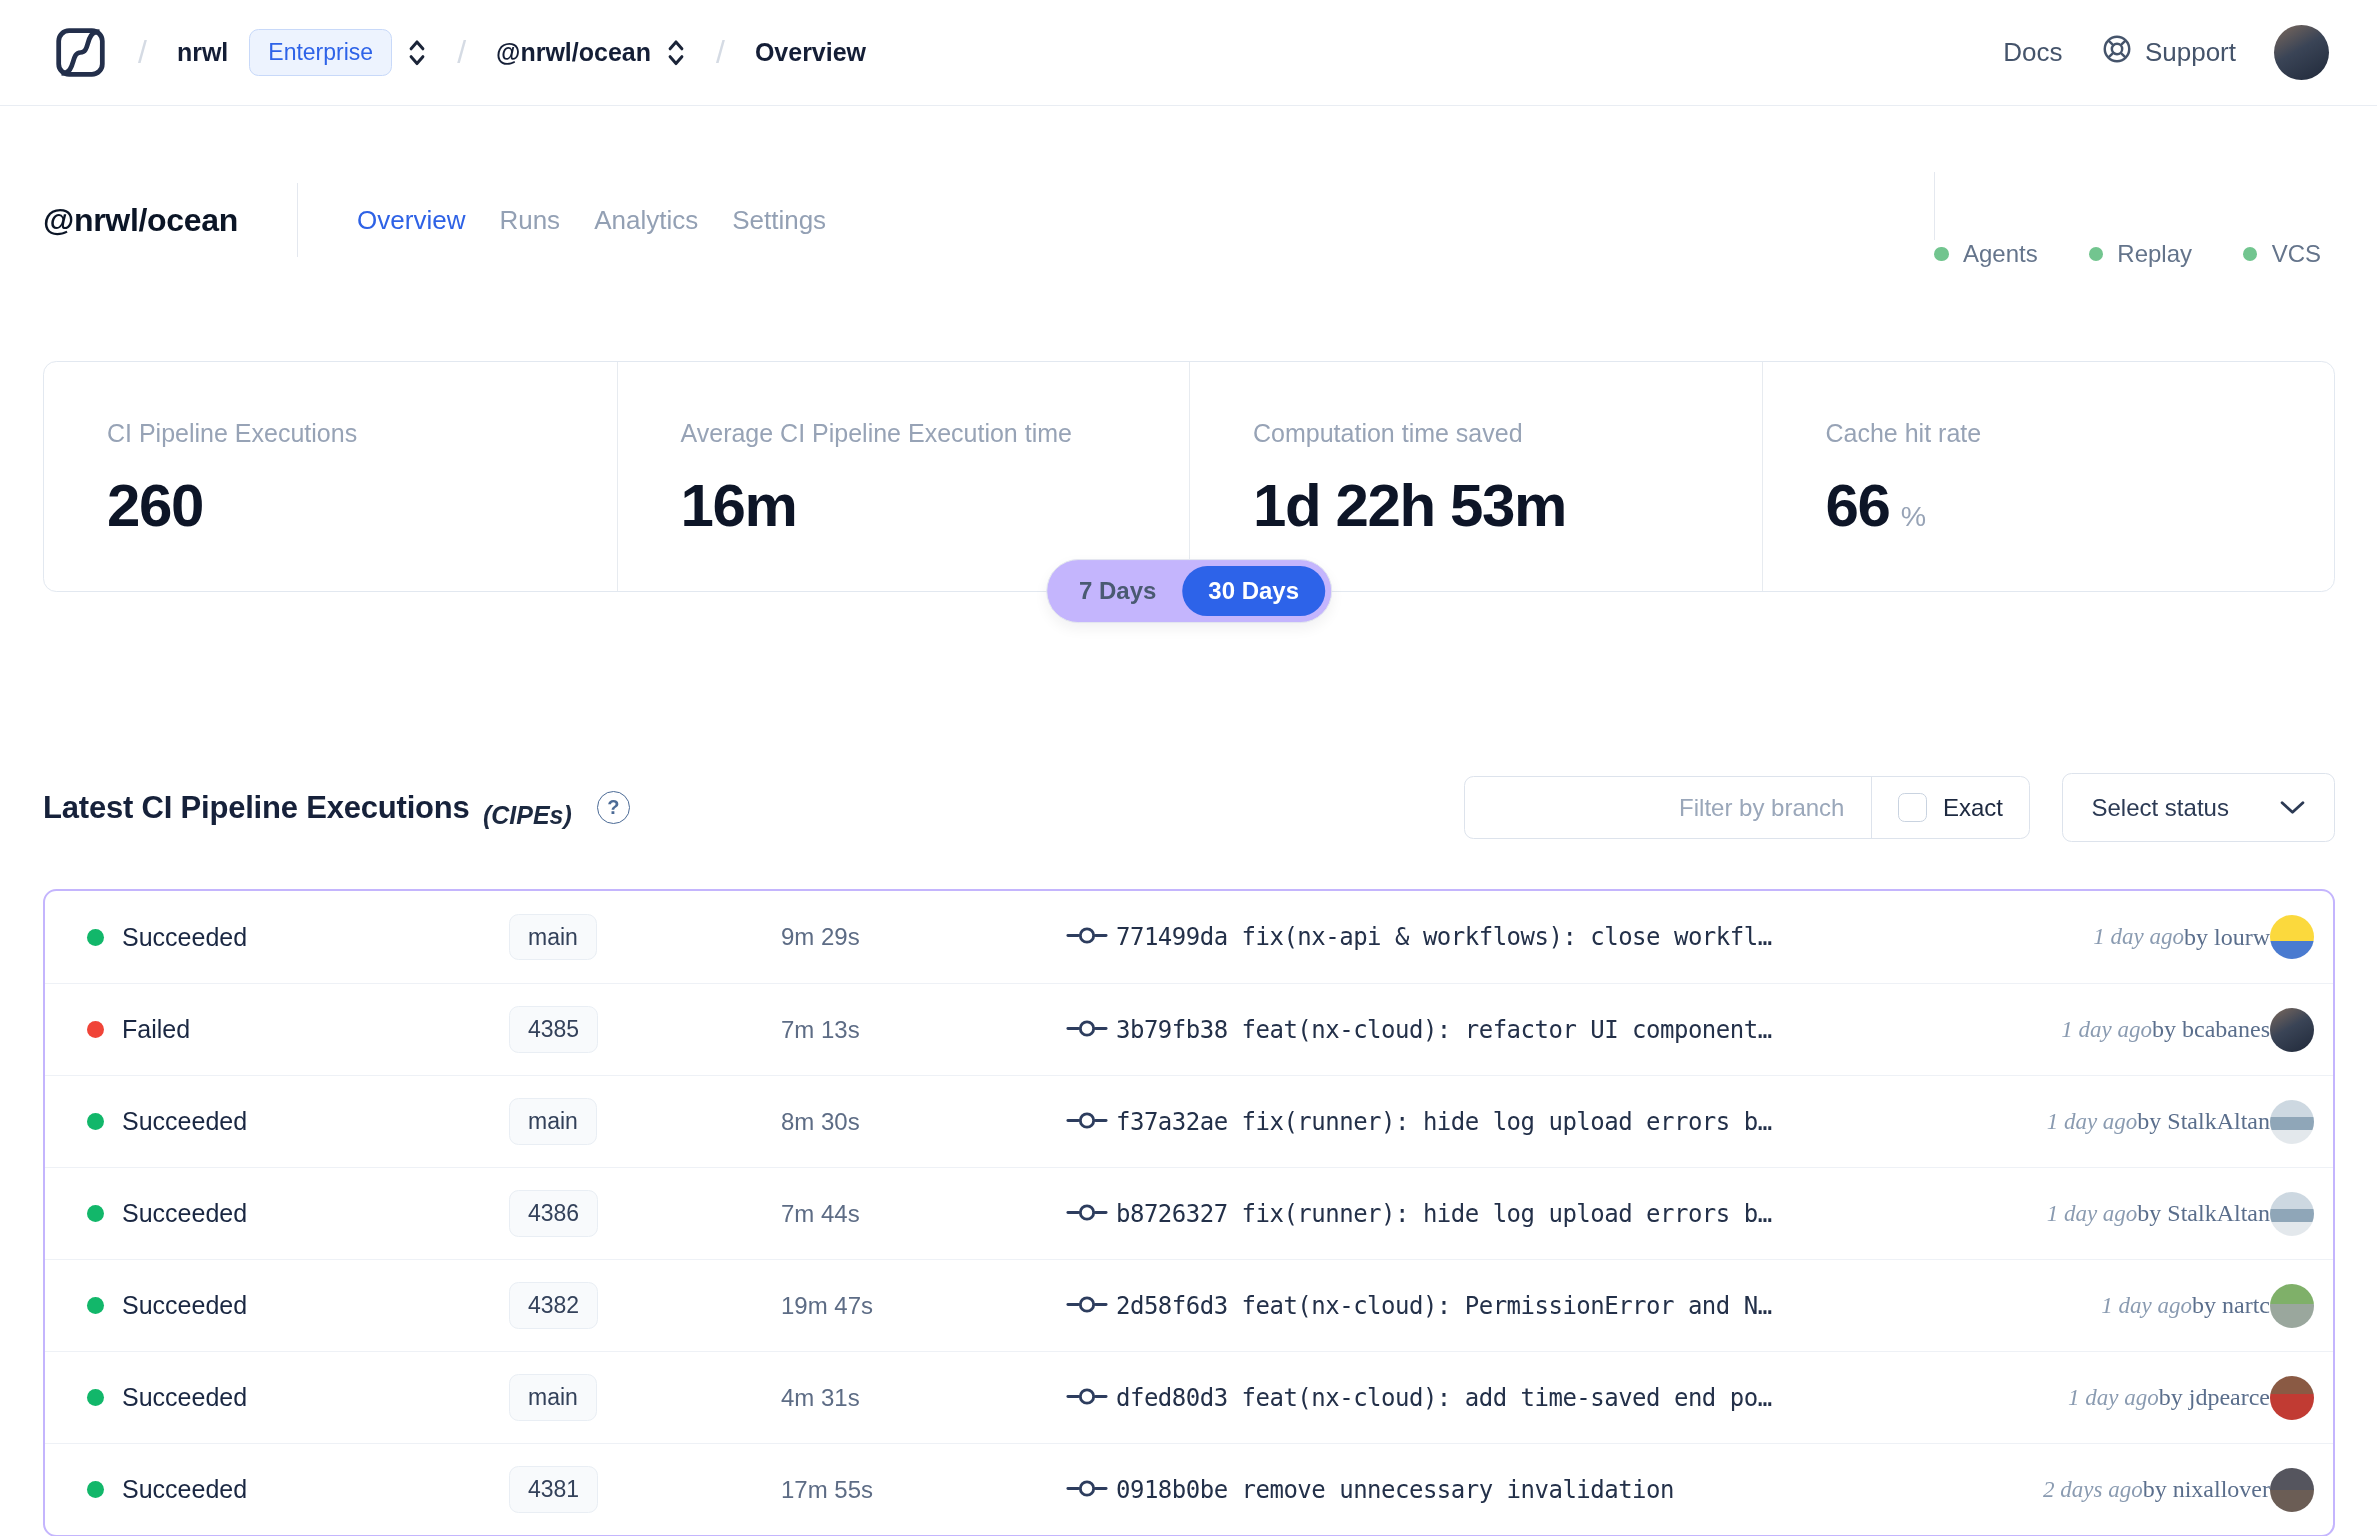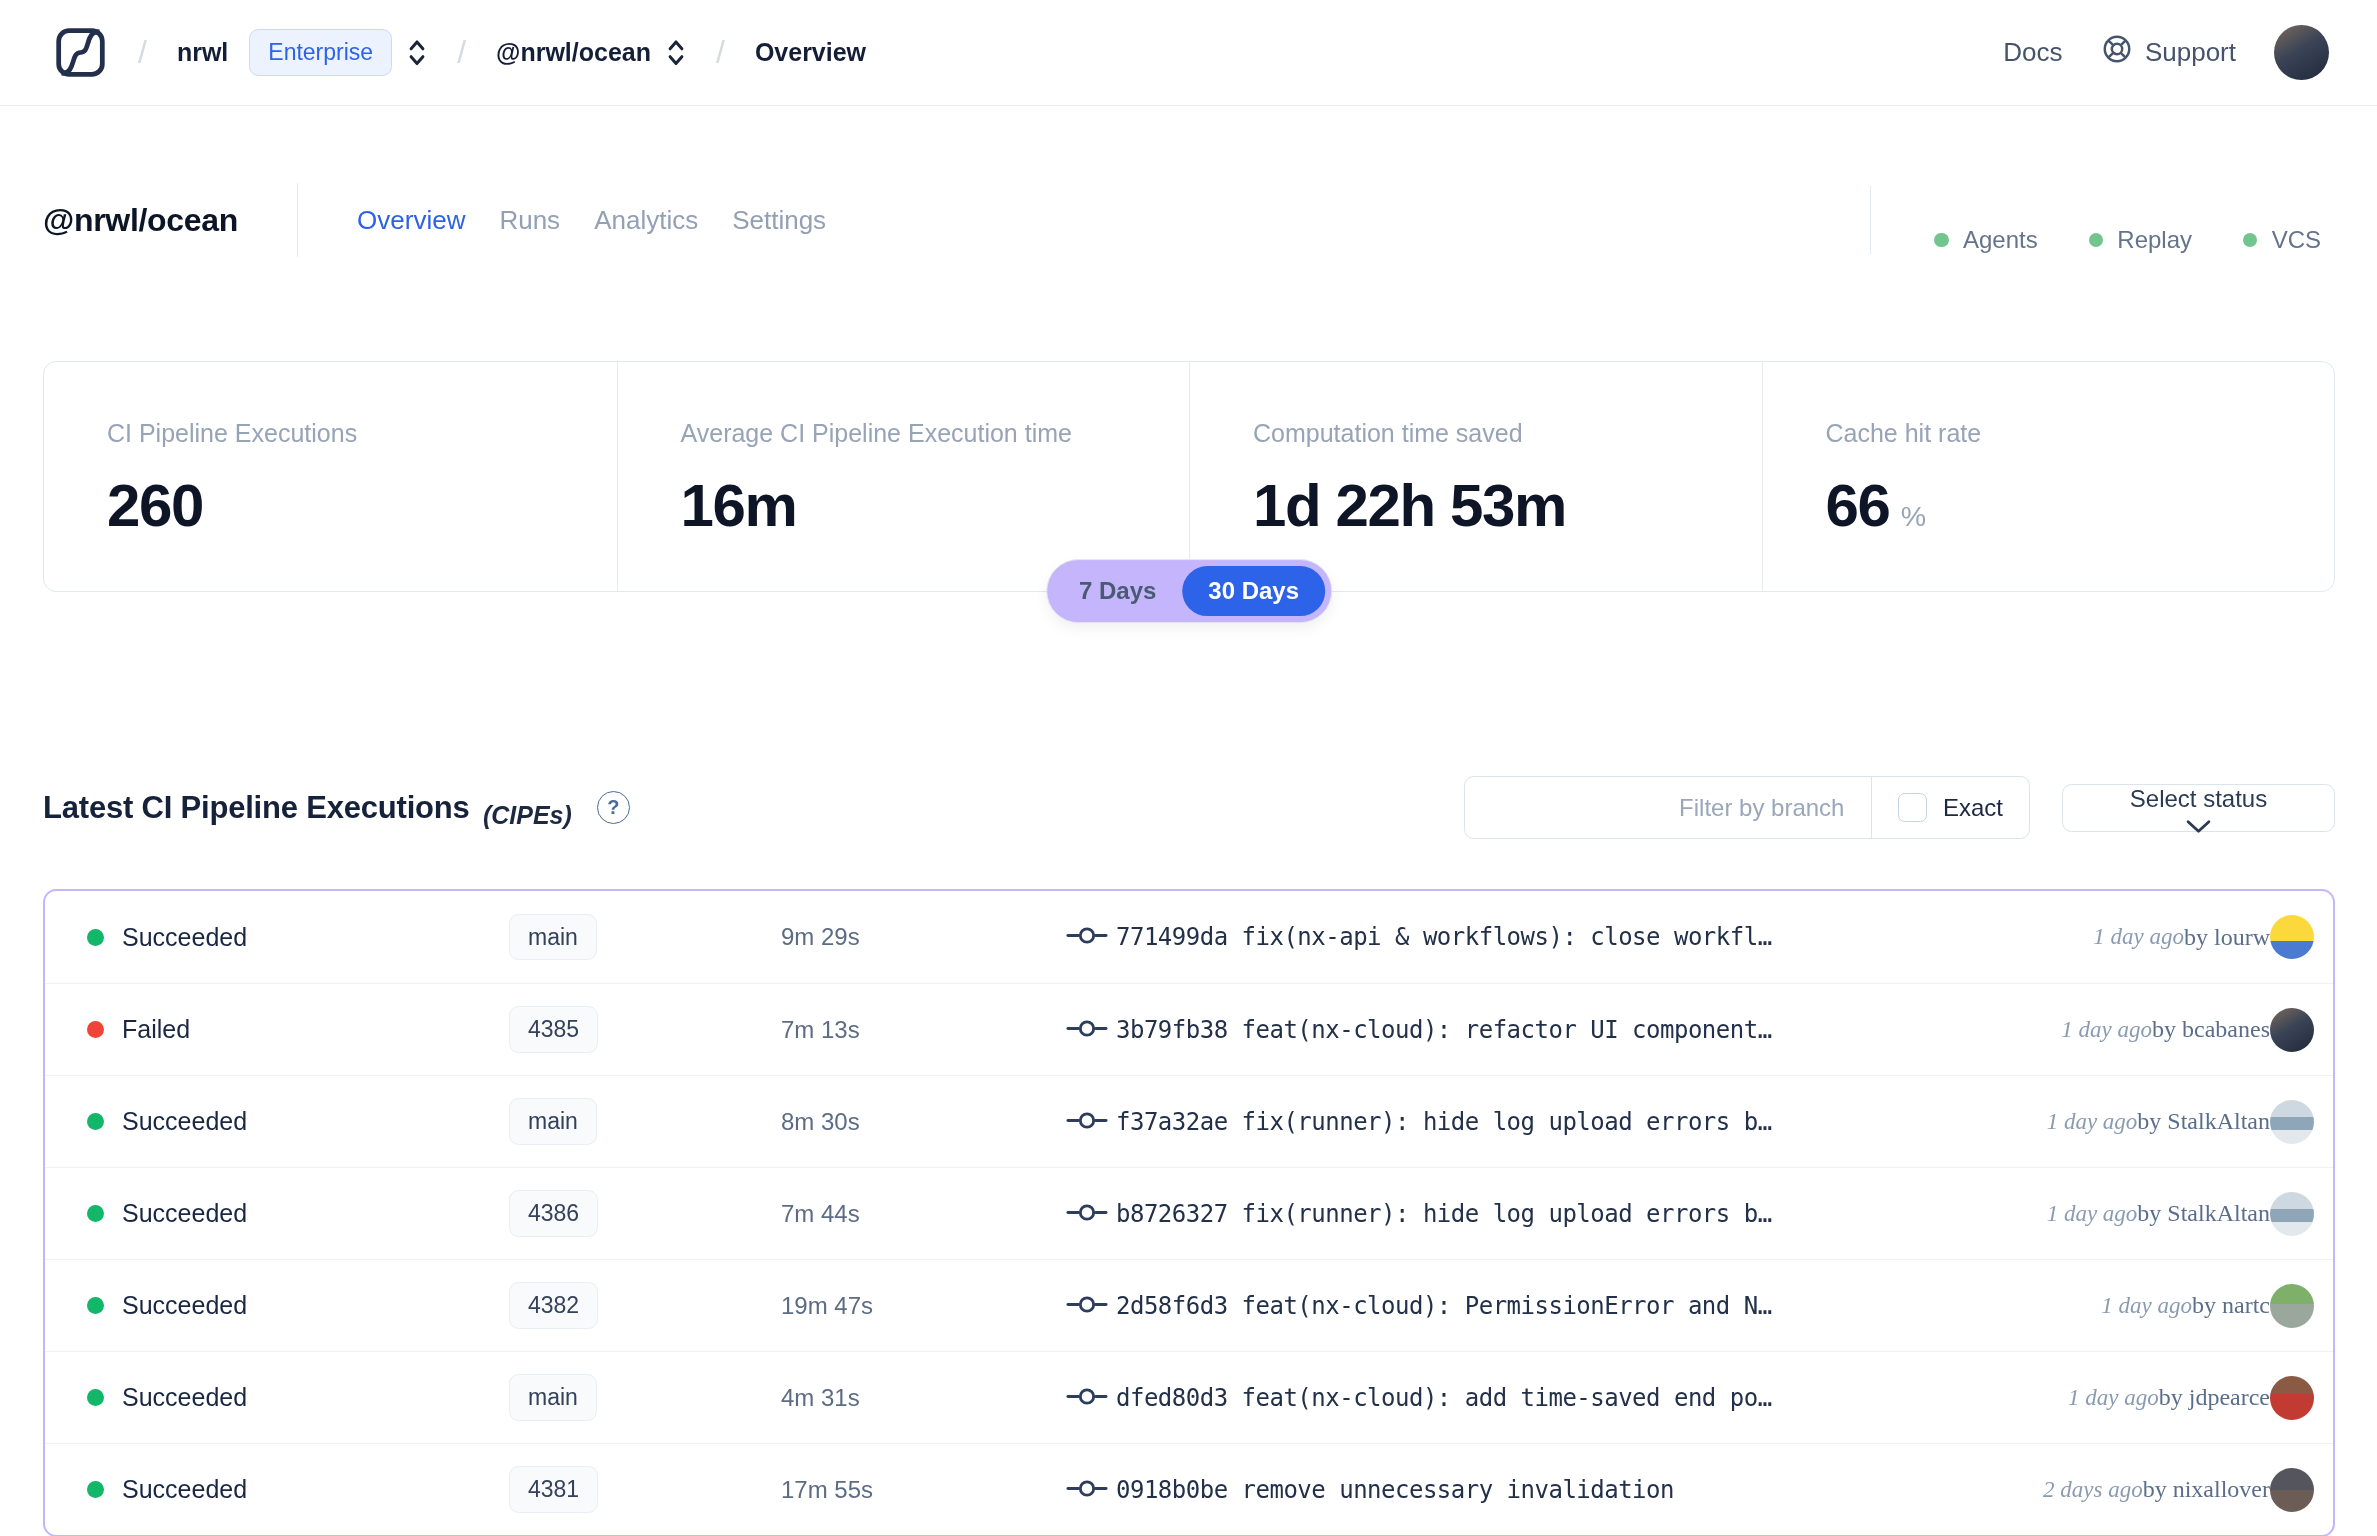--- a/index.html
+++ b/index.html
@@ -33,21 +33,21 @@
   .av-jd    { background:linear-gradient(180deg,#8a5a44 0 42%,#c13b33 42%); }
   .av-nix   { background:linear-gradient(180deg,#55555e 0 50%,#6b5d55 50%); }
 
   
   .ws-header { display:flex; align-items:center; padding:76px 57px 0 43px; height:152px; }
   .ws-title { font-size:32px; font-weight:700; color:#0b1526; letter-spacing:-0.3px; }
   .vdiv { width:1px; height:74px; background:#e4e8ef; margin:0 59px; }
   .tabs { display:flex; align-items:center; gap:34px; }
   .tab { font-size:26px; font-weight:500; color:#93a0b4; cursor:pointer; }
   .tab.active { color:#2e62e6; }
-  .ws-right { margin-left:auto; display:flex; align-items:flex-end; }
+  .ws-right { margin-left:auto; display:flex; align-items:flex-start;flex-direction:column; }
   .ws-right .vdiv { margin:0 63px 0 0; height:68px; }
   .services { display:flex; align-items:center; gap:51px; }
   .service { display:flex; align-items:center; gap:14.3px; font-size:24px; color:#64748b; }
   .service .dot-sm { width:14.3px; height:14.3px; border-radius:50%; }
 
   
   .stats { margin:103px 43px 0; position:relative; border:1px solid #e2e8f0; border-radius:13.3px;
            display:grid; grid-template-columns:repeat(4,1fr); height:231px; background:#fff; }
   .stat-card { padding:57px 19px 0 63px; }
   .stat-card + .stat-card { border-left:1px solid #e7ebf0; }
@@ -67,22 +67,22 @@
   .section-sub { font-size:25px; font-weight:600; font-style:italic; color:#1c2940; margin-left:13.3px;margin-top:16px; }
   .help-icon { margin-left:25px; width:33px; height:33px; border:1.9px solid #4c6b96; border-radius:50%;
     display:flex; align-items:center; justify-content:center; font-size:20px; font-weight:700; color:#4c6b96; cursor:pointer; }
   .filters { margin-left:auto; display:flex; align-items:center; }
   .filter-group { display:flex; align-items:stretch; border:1px solid #dde3ec; border-radius:9.5px; height:63px; width:566px; background:#fff; }
   .filter-input { flex:1; border:none; outline:none; padding:0 27px; font-size:24px; color:#1e293b; font-family:"Liberation Sans",sans-serif; background:transparent;text-align:right; }
   .filter-input::placeholder { color:#9aa7ba; }
   .exact-wrap { display:flex; align-items:center; gap:16px; padding:0 26px; border-left:1px solid #dde3ec; }
   .checkbox { width:28.5px; height:28.5px; border:1.4px solid #c9d3e0; border-radius:6.7px; background:#fff; cursor:pointer; }
   .exact-label { font-size:24px; font-weight:500; color:#1d2940; }
-  .select-btn { margin-left:32px; height:48px; width:273px; padding:0 28.5px; border:1px solid #dde3ec; border-radius:9.5px;
-    background:#fff; display:flex; align-items:center; justify-content:space-between; cursor:pointer;flex-direction:column; }
+  .select-btn { margin-left:32px; height:69px; width:273px; padding:0 28.5px; border:1px solid #dde3ec; border-radius:9.5px;
+    background:#fff; display:flex; align-items:center; justify-content:space-between; cursor:pointer; }
   .select-btn span { font-size:24px; font-weight:500; color:#2c3a54; }
 
   
   .table-card { margin:50px 43px 0; border:2px solid #c4b5fd; border-radius:13.3px; background:#fff; overflow:hidden; }
   .row { height:92px; display:flex; align-items:center; padding:0 19px 0 42px; cursor:pointer; }
   .row + .row { border-top:1px solid #eef1f6; }
   .c-status { display:flex; align-items:center; gap:18px; width:380px; }
   .dot { width:17px; height:17px; border-radius:50%; flex:none; }
   .status-label { font-size:25px; font-weight:500; color:#1a2742; }
   .c-branch { width:314px; padding-left:42px; }

